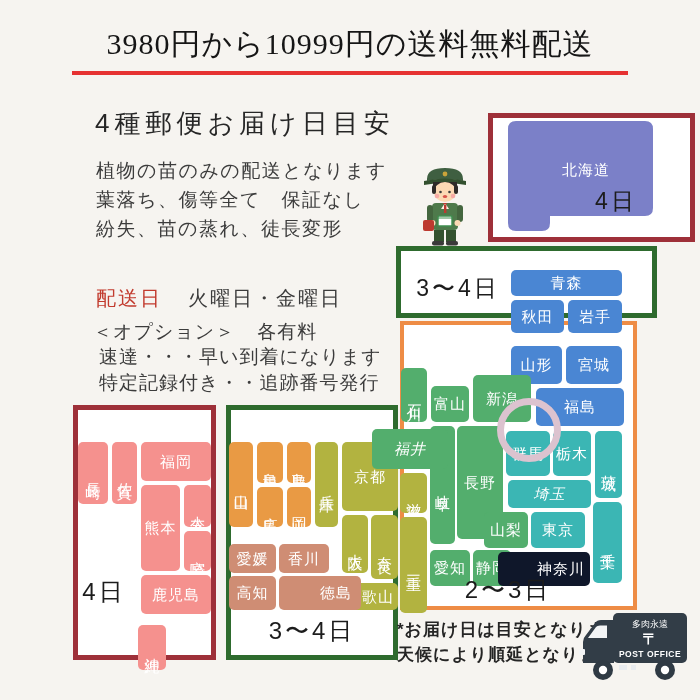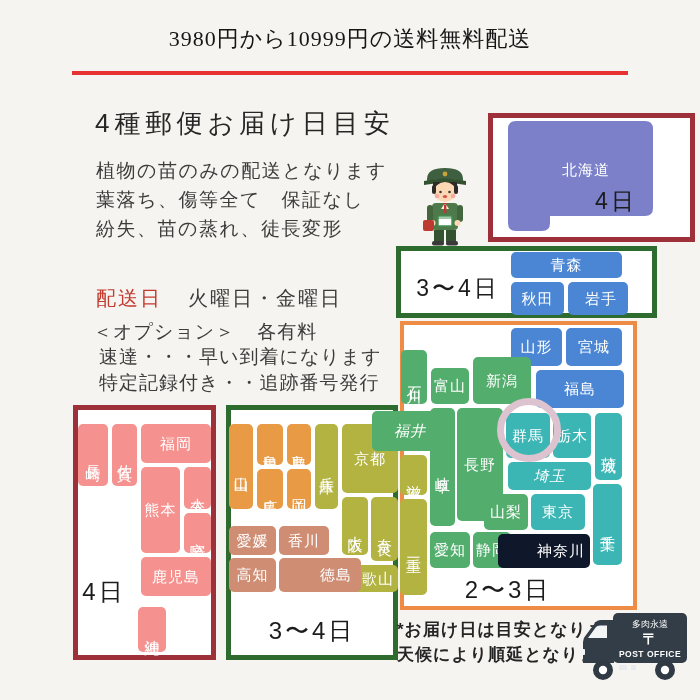--- a/index.html
+++ b/index.html
@@ -5,21 +5,21 @@
   html,body { margin:0; padding:0; }
   .page {
     position:relative; width:700px; height:700px;
     background:#f6f4f0; overflow:hidden;
     font-family:"Liberation Sans", sans-serif;
   }
   
   .title {
     position:absolute; left:0; top:24px; width:700px;
     text-align:center; font-family:"Liberation Serif", serif;
-    font-size:22px; color:#161616; letter-spacing:1px;
+    font-size:30px; color:#161616; letter-spacing:1px;
   }
   .title-underline {
     position:absolute; left:72px; top:71px; width:556px; height:4px;
     background:#e63232;
   }
   
   .info-heading {
     position:absolute; left:95px; top:106px;
     font-size:26px; letter-spacing:5px; color:#262626; white-space:nowrap;
   }
@@ -42,21 +42,21 @@
     position:absolute; left:99px; top:344px;
     font-size:19px; line-height:26px; letter-spacing:1px; color:#3c3c3c;
     white-space:nowrap;
   }
   
   #frame-layer, #tile-layer { position:absolute; left:0; top:0; width:700px; height:700px; }
   .region-frame { position:absolute; background:#ffffff; box-sizing:border-box; }
   .pref-tile {
     position:absolute; display:flex; align-items:center; justify-content:center;
     color:#ffffff; font-size:15px; letter-spacing:1px; line-height:1.05;
-    border-radius:5px; text-align:center;
+    border-radius:5px; text-align:center;margin-top:18px;
   }
   .pref-tile.vert { writing-mode:vertical-rl; letter-spacing:2px; }
   .day-label {
     position:absolute; transform:translate(-50%,-50%);
     color:#1c1c1c; letter-spacing:3px; white-space:nowrap;
   }
   .ring { position:absolute; border-radius:50%; box-sizing:border-box; }
   .hokkaido-svg { position:absolute; left:488px; top:113px; }
   .hokkaido-name {
     position:absolute; left:548px; top:161px; width:76px; text-align:center;
@@ -139,21 +139,21 @@
     </div>
 
   <svg class="hokkaido-svg" width="207" height="129" viewBox="0 0 207 129">
     <path id="hokkaido-path" d="M28,8 h129 q8,0 8,8 v79 q0,8 -8,8 h-95 v7 q0,8 -8,8 h-26 q-8,0 -8,-8 v-94 q0,-8 8,-8 z" fill="#7b80c8"></path>
   </svg>
   <div class="hokkaido-name">北海道</div>
 
   <div id="tile-layer">
       <div class="pref-tile" style="left: 511px; top: 252px; width: 111px; height: 26px; background: rgb(74, 134, 211);">青森</div>
       <div class="pref-tile" style="left: 511px; top: 282px; width: 53px; height: 33px; background: rgb(74, 134, 211);">秋田</div>
-      <div class="pref-tile" style="left: 568px; top: 282px; width: 54px; height: 33px; background: rgb(74, 134, 211); padding-left: 6px;">岩手</div>
+      <div class="pref-tile" style="left: 568px; top: 282px; width: 54px; height: 33px; background: rgb(74, 134, 211);">岩手</div>
       <div class="pref-tile" style="left: 511px; top: 328px; width: 51px; height: 38px; background: rgb(74, 134, 211);">山形</div>
       <div class="pref-tile" style="left: 566px; top: 328px; width: 56px; height: 38px; background: rgb(74, 134, 211);">宮城</div>
       <div class="pref-tile" style="left: 536px; top: 370px; width: 88px; height: 38px; background: rgb(74, 134, 211);">福島</div>
       <div class="pref-tile vert" style="left: 401px; top: 350px; width: 26px; height: 54px; background: rgb(83, 174, 109);">石川</div>
       <div class="pref-tile" style="left: 431px; top: 368px; width: 38px; height: 36px; background: rgb(83, 174, 109);">富山</div>
       <div class="pref-tile" style="left: 473px; top: 357px; width: 58px; height: 47px; background: rgb(83, 174, 109);">新潟</div>
       <div class="pref-tile" style="left: 457px; top: 408px; width: 46px; height: 113px; background: rgb(83, 174, 109);">長野</div>
       <div class="pref-tile vert" style="left: 430px; top: 408px; width: 25px; height: 118px; background: rgb(83, 174, 109);">岐阜</div>
       <div class="pref-tile" style="left: 484px; top: 494px; width: 44px; height: 36px; background: rgb(83, 174, 109);">山梨</div>
       <div class="pref-tile" style="left: 430px; top: 532px; width: 40px; height: 36px; background: rgb(83, 174, 109);">愛知</div>

